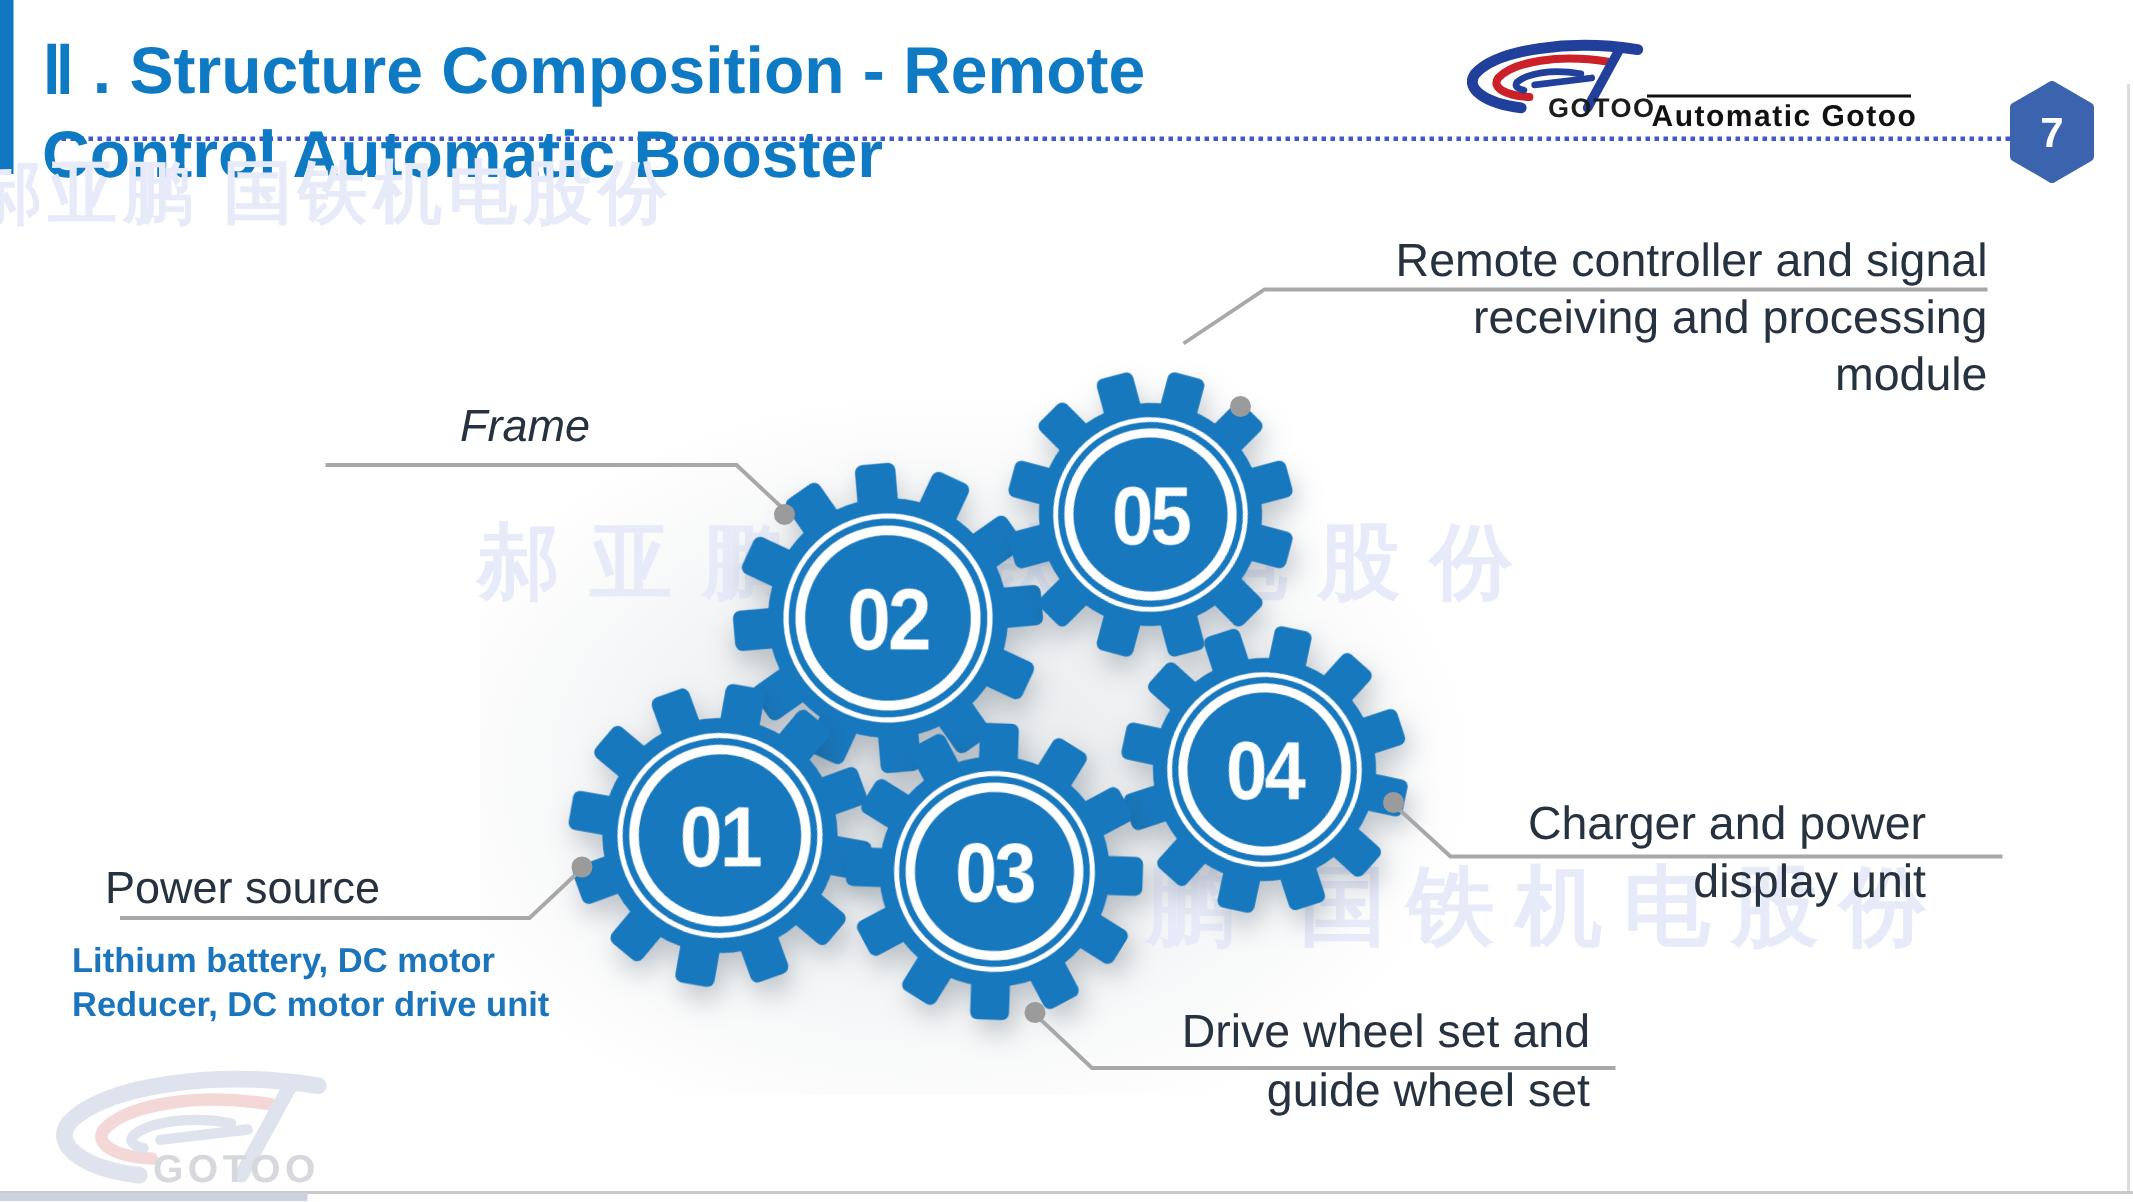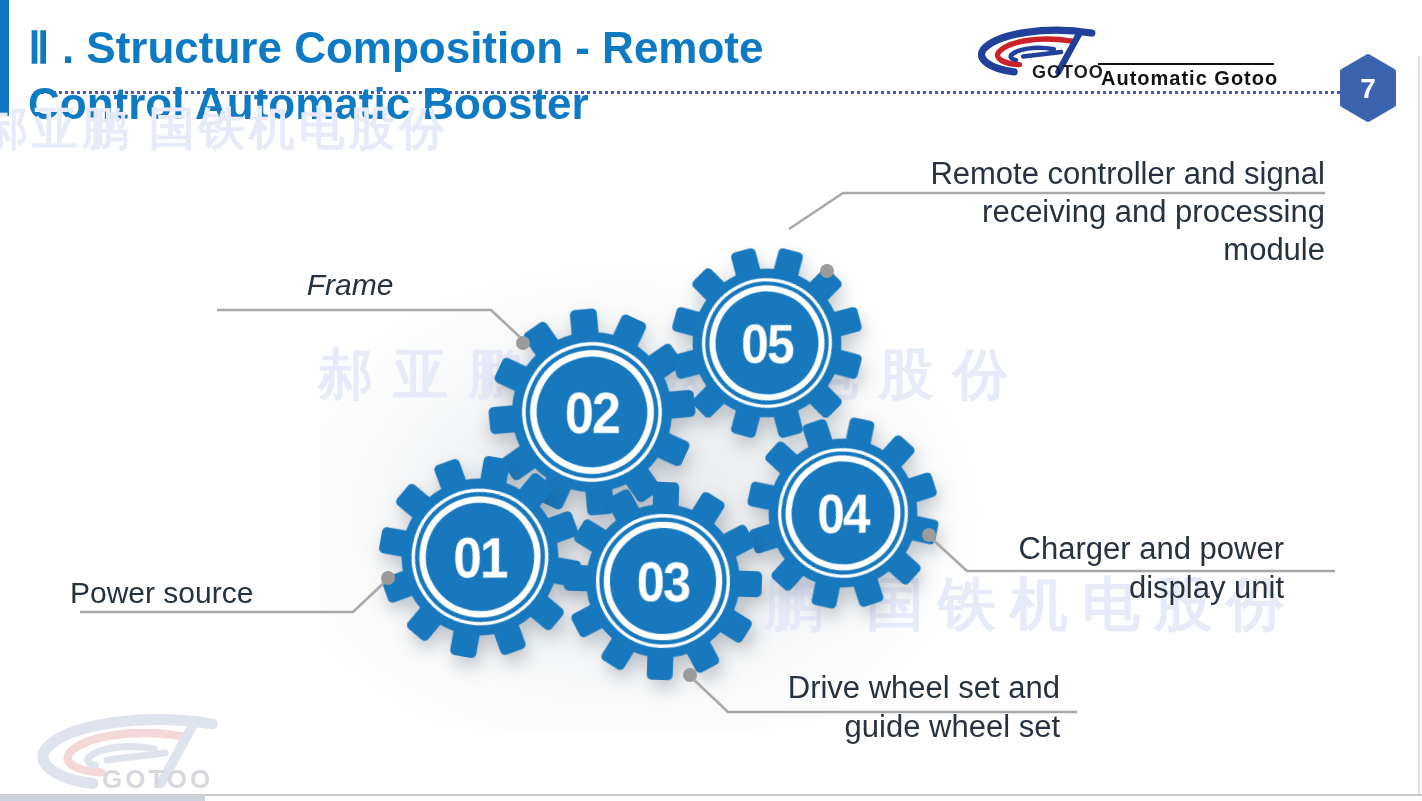--- a/index.html
+++ b/index.html
@@ -158,20 +158,24 @@
 
   <div class="lbl lbl-frame">Frame</div>
 
   <div class="lbl lbl-remote">
     <span>Remote controller and signal</span><br>
     <span>receiving and processing</span><br>
     <span>module</span>
   </div>
 
   <div class="lbl lbl-power">Power source</div>
+  <div class="lbl-power-sub">
+    <span>Lithium battery, DC motor</span><br>
+    <span>Reducer, DC motor drive unit</span>
+  </div>
 
   <div class="lbl lbl-charger">
     <span>Charger and power</span><br>
     <span>display unit</span>
   </div>
 
   <div class="lbl lbl-drive">
     <span>Drive wheel set and</span><br>
     <span>guide wheel set</span>
   </div>

